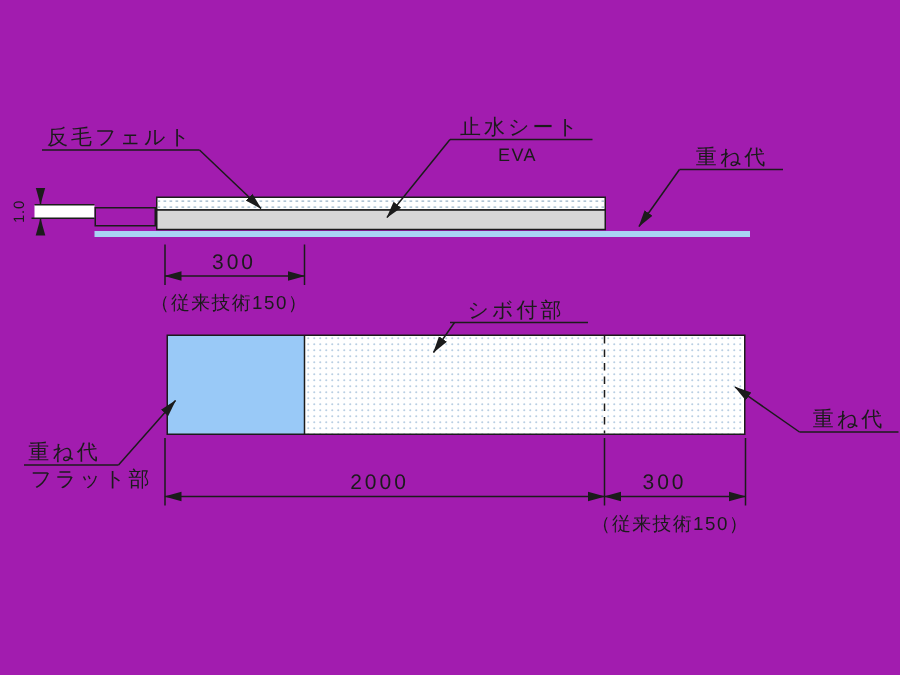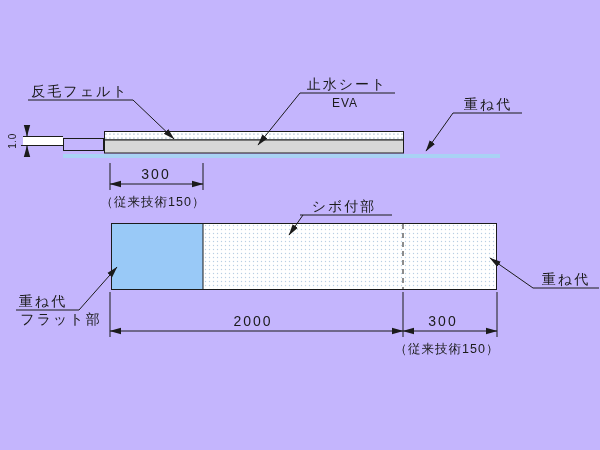--- a/index.html
+++ b/index.html
@@ -1,17 +1,17 @@
 <!DOCTYPE html>
 <html><head>
 <meta charset="utf-8">
 <style>
   html,body{margin:0;padding:0;background:#ffffff;}
   .canvas{
-    position:relative;width:600px;height:450px;background:#c4b5fd;overflow:hidden;
+    position:relative;width:600px;height:450px;background:#a21caf;overflow:hidden;
     font-family:"Liberation Sans","DejaVu Sans",sans-serif;
   }
   svg text{
     font-family:"Liberation Sans","DejaVu Sans",sans-serif;
     fill:#1b1b1b;
   }
   .lbl{font-size:14px;letter-spacing:2px;}
   .sub{font-size:12px;letter-spacing:1px;}
   .dim{font-size:14px;letter-spacing:2px;}
   .note{font-size:12.5px;letter-spacing:1px;}

